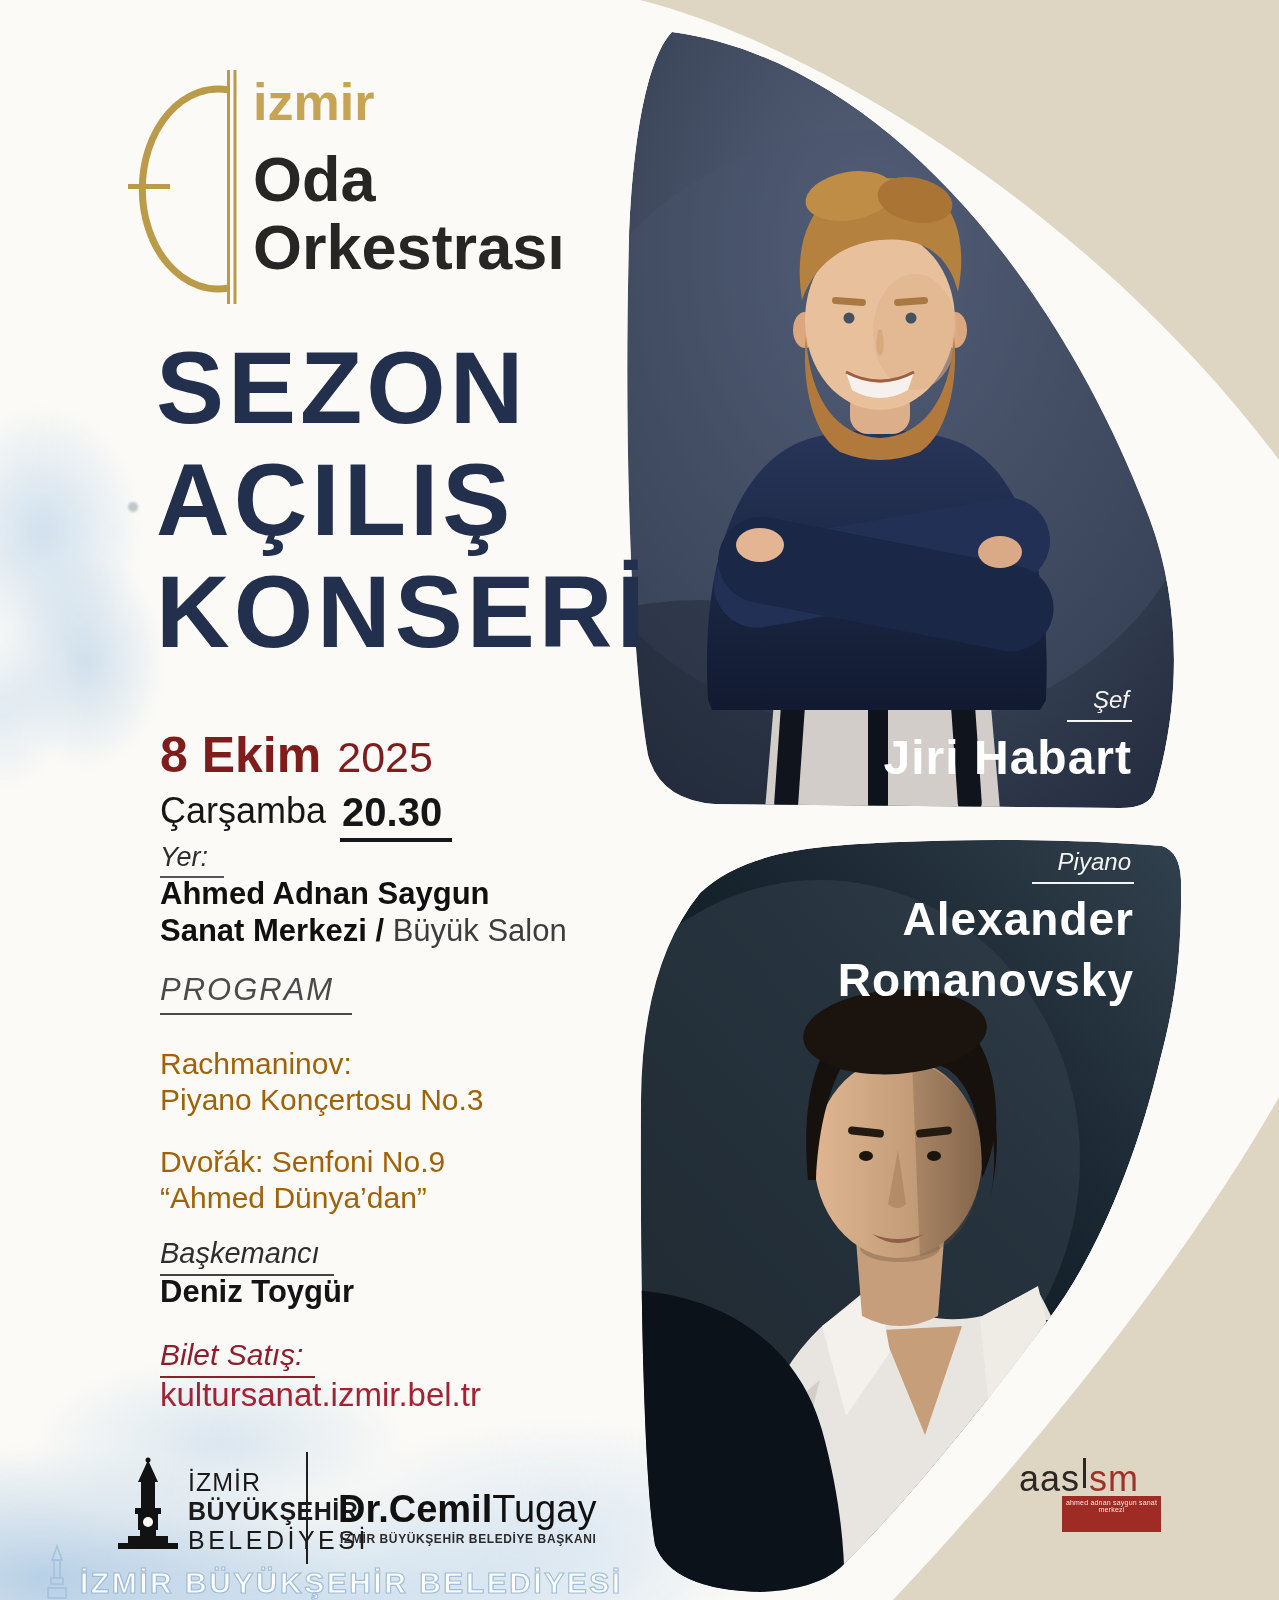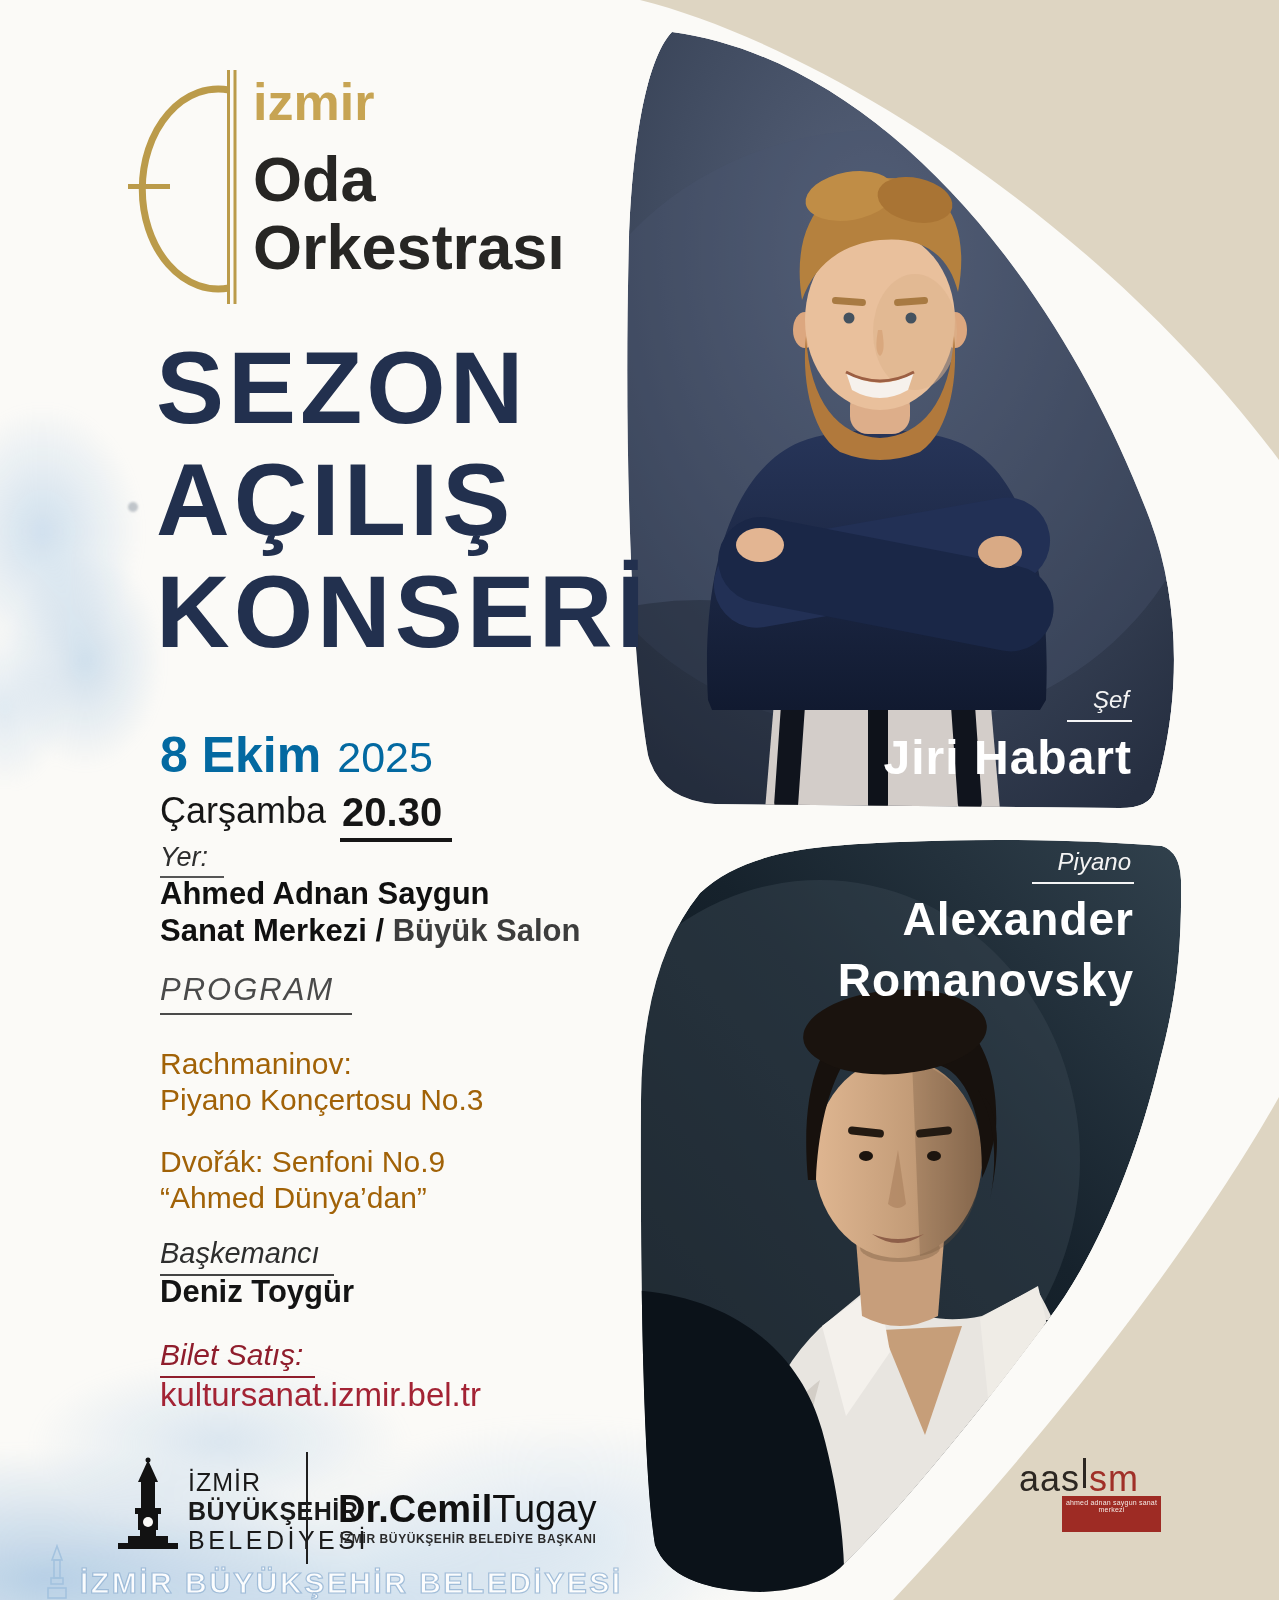--- a/index.html
+++ b/index.html
@@ -28,32 +28,32 @@
   #bgsvg{position:absolute; left:0; top:0; width:1279px; height:1600px;}
   
   .brand-mark{left:128px; top:70px; width:125px; height:238px;}
   .brand-city{left:253px; top:76px; font-size:52px; font-weight:700; color:#c7a453; line-height:1;}
   .brand-l1{left:253px; top:148px; font-size:63px; font-weight:700; color:#272624; line-height:1;}
   .brand-l2{left:253px; top:216px; font-size:63px; font-weight:700; color:#272624; line-height:1;}
   
   .title{left:156px; top:332px; color:#22304e; font-weight:700; font-size:102px;
     line-height:112px; letter-spacing:4px; white-space:nowrap;}
   
-  .date-row{left:160px; top:726px; display:flex; align-items:baseline; color:#0369a1;}
+  .date-row{left:160px; top:726px; display:flex; align-items:baseline; color:#7f1d1d;}
   .date-day{font-size:50px; font-weight:700;}
   .date-year{font-size:43px; font-weight:400; margin-left:16px;}
   .weekday-row{left:160px; top:790px; display:flex; align-items:flex-start; color:#161616;}
   .weekday{font-size:36px; font-weight:400;}
   .time{font-size:40px; font-weight:700; margin-left:14px; border-bottom:4px solid #161616; padding:0 10px 3px 2px;}
   .yer{left:160px; top:842px; font-size:27px; font-style:italic; color:#2e2e2e;
     border-bottom:2px solid #555; padding:0 16px 3px 0;}
   .venue1{left:160px; top:876px; font-size:31px; font-weight:700; color:#101010;}
   .venue2{left:160px; top:913px; font-size:31px; color:#101010; white-space:nowrap;}
   .venue2 .bold{font-weight:700;}
-  .venue2 .hall{font-weight:700; color:#3d3d3d;}
+  .venue2 .hall{font-weight:400; color:#3d3d3d;}
   .program-label{left:160px; top:972px; font-size:31px; font-style:italic; color:#4a4a4a;
     letter-spacing:2px; border-bottom:2px solid #4a4a4a; padding:0 18px 5px 0;}
   .prog{font-size:30px; color:#a16207; line-height:36px;}
   #prog1a{left:160px; top:1046px;} #prog1b{left:160px; top:1082px;}
   #prog2a{left:160px; top:1144px;} #prog2b{left:160px; top:1180px;}
   .cm-label{left:160px; top:1237px; font-size:29px; font-style:italic; color:#2e2e2e;
     border-bottom:2px solid #444; padding:0 14px 4px 0;}
   .cm-name{left:160px; top:1274px; font-size:31px; font-weight:700; color:#141414;}
   .tickets-label{left:160px; top:1338px; font-size:30px; font-style:italic; color:#8f1d2c;
     border-bottom:2px solid #8f1d2c; padding:0 12px 4px 0;}

